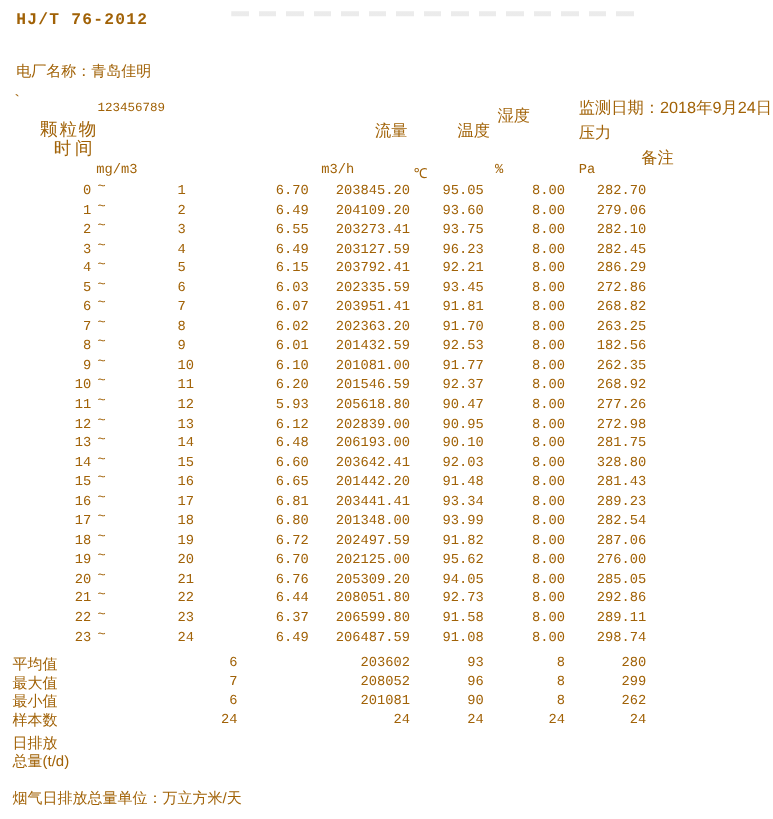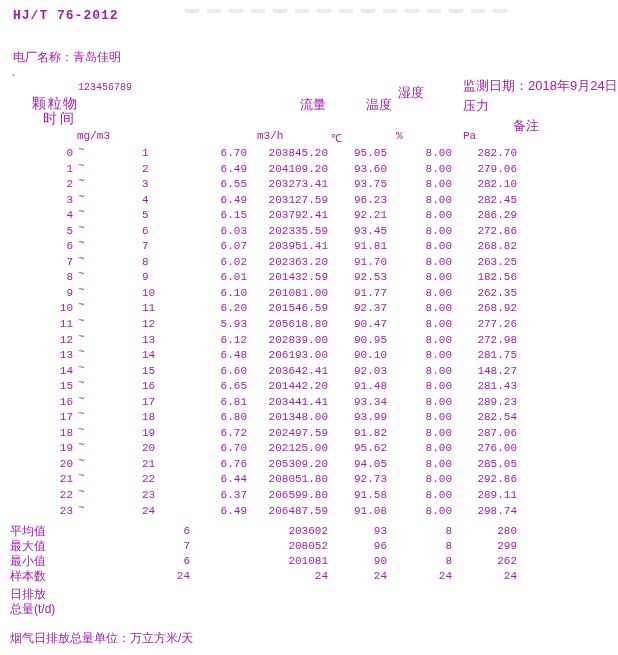--- a/index.html
+++ b/index.html
@@ -1,16 +1,16 @@
 <!DOCTYPE html>
 <html><head>
 <meta charset="utf-8">
 <style>
   html,body{margin:0;padding:0;background:#fff;}
-  .page{position:relative;width:618px;height:655px;background:#ffffff;color:#a21caf;overflow:hidden;
+  .page{position:relative;width:618px;height:655px;background:#ffffff;color:#a16207;overflow:hidden;
         font-family:"Liberation Sans",sans-serif;}
   .abs{position:absolute;white-space:nowrap;}
   .mono{font-family:"Liberation Mono",monospace;}
   .cjk{font-family:"Liberation Sans",sans-serif;}
 
   .standard{left:13px;top:8px;font:bold 13px "Liberation Mono",monospace;letter-spacing:1px;}
   .artifact{left:185px;top:9px;width:330px;height:4px;
             background:repeating-linear-gradient(90deg,#e3e3e3 0 14px,#ffffff 14px 22px);opacity:.7;}
   .title{left:193px;top:22px;font-size:20px;font-weight:bold;letter-spacing:1px;line-height:24px;}
   .plant{left:13px;top:49px;font-size:12px;}
@@ -219,21 +219,21 @@
         <span class="c pres">281.75</span>
       </div>
       <div class="data-row">
         <span class="c start">14</span>
         <span class="c tilde mono">~</span>
         <span class="c end">15</span>
         <span class="c pm">6.60</span>
         <span class="c flow">203642.41</span>
         <span class="c temp">92.03</span>
         <span class="c hum">8.00</span>
-        <span class="c pres">148.27</span>
+        <span class="c pres">328.80</span>
       </div>
       <div class="data-row">
         <span class="c start">15</span>
         <span class="c tilde mono">~</span>
         <span class="c end">16</span>
         <span class="c pm">6.65</span>
         <span class="c flow">201442.20</span>
         <span class="c temp">91.48</span>
         <span class="c hum">8.00</span>
         <span class="c pres">281.43</span>

